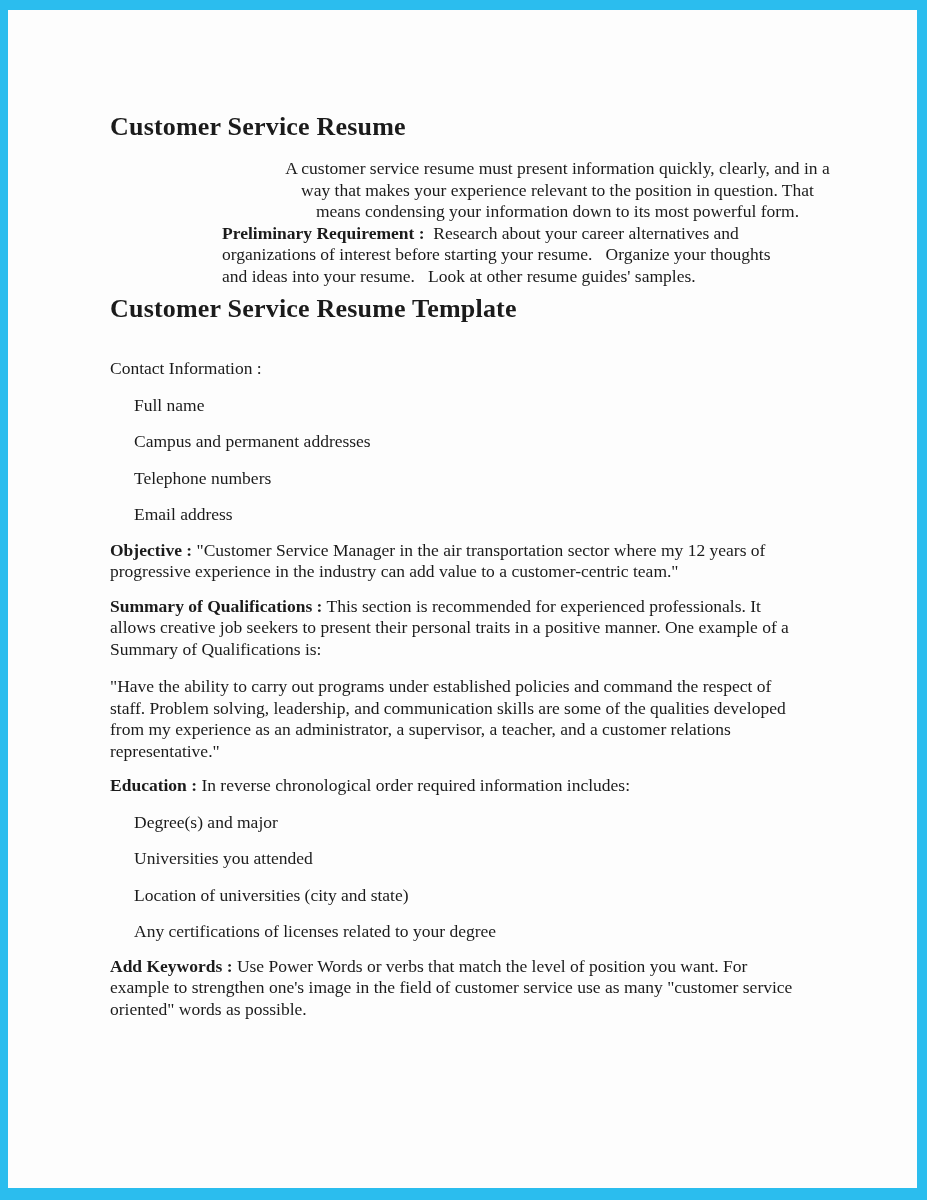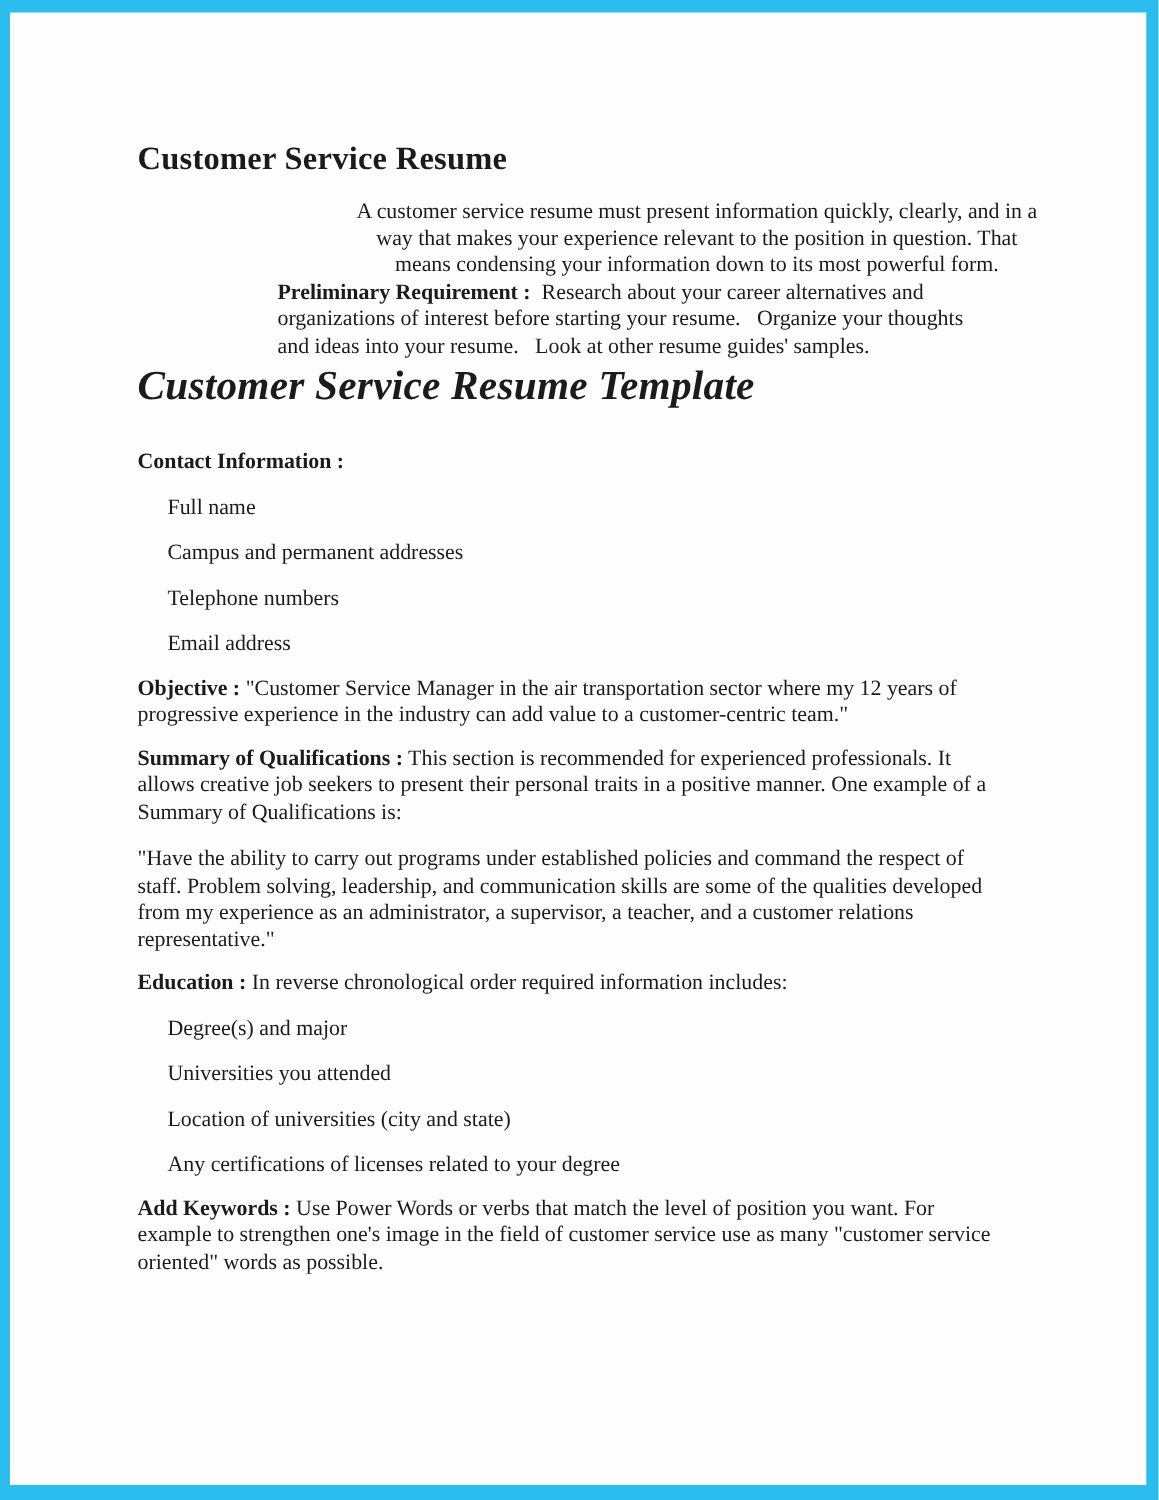--- a/index.html
+++ b/index.html
@@ -28,35 +28,34 @@
   h1, h2, h3, p { margin: 0; }
 
   h1.doc-title {
     font-size: 26px;
     line-height: 33px;
     font-weight: bold;
     letter-spacing: 0.2px;
   }
 
   h2.template-title {
-    font-size: 33px;
+    font-size: 26px;
     line-height: 32px;
     font-weight: bold;
     margin-top: 6px;
     letter-spacing: 0.2px;
-    font-style: italic;
   }
 
   p, h3 {
     font-size: 17.5px;
     line-height: 21.5px;
     white-space: pre-line;
   }
 
-  h3.inline-heading { font-weight: bold; margin-top: 33px; }
+  h3.inline-heading { font-weight: normal; margin-top: 33px; }
 
   .b { font-weight: bold; }
 
   .intro-block { margin-left: 112px; }
   .intro-first { margin-top: 15px; text-align: center; }
 
   .para { margin-top: 14px; }
   .para-13 { margin-top: 13px; }
   .para-16 { margin-top: 16px; }
 

